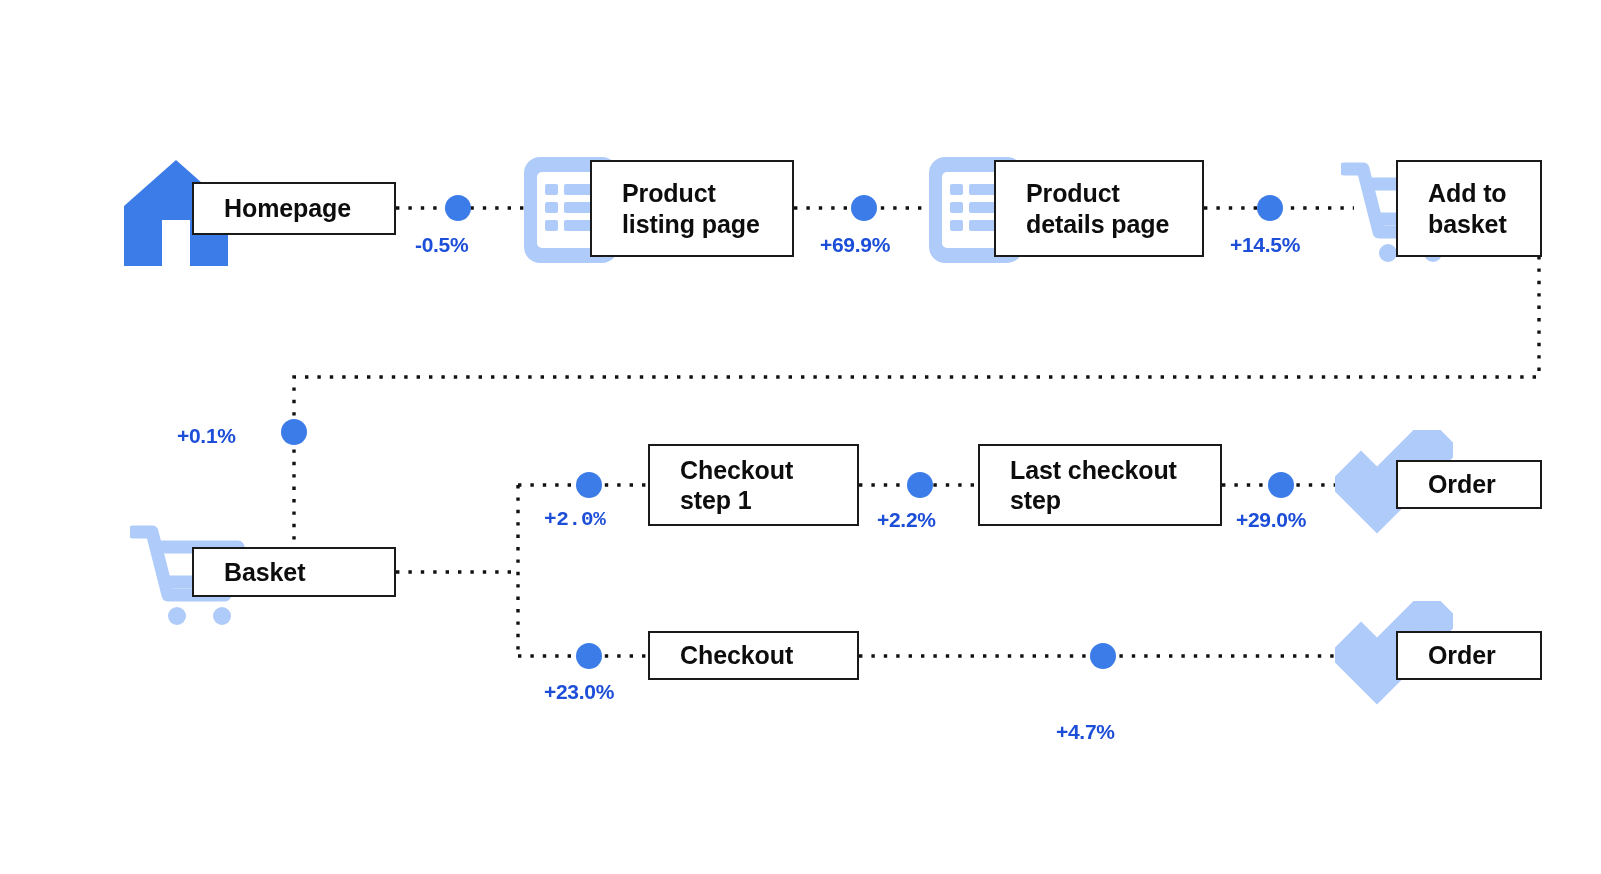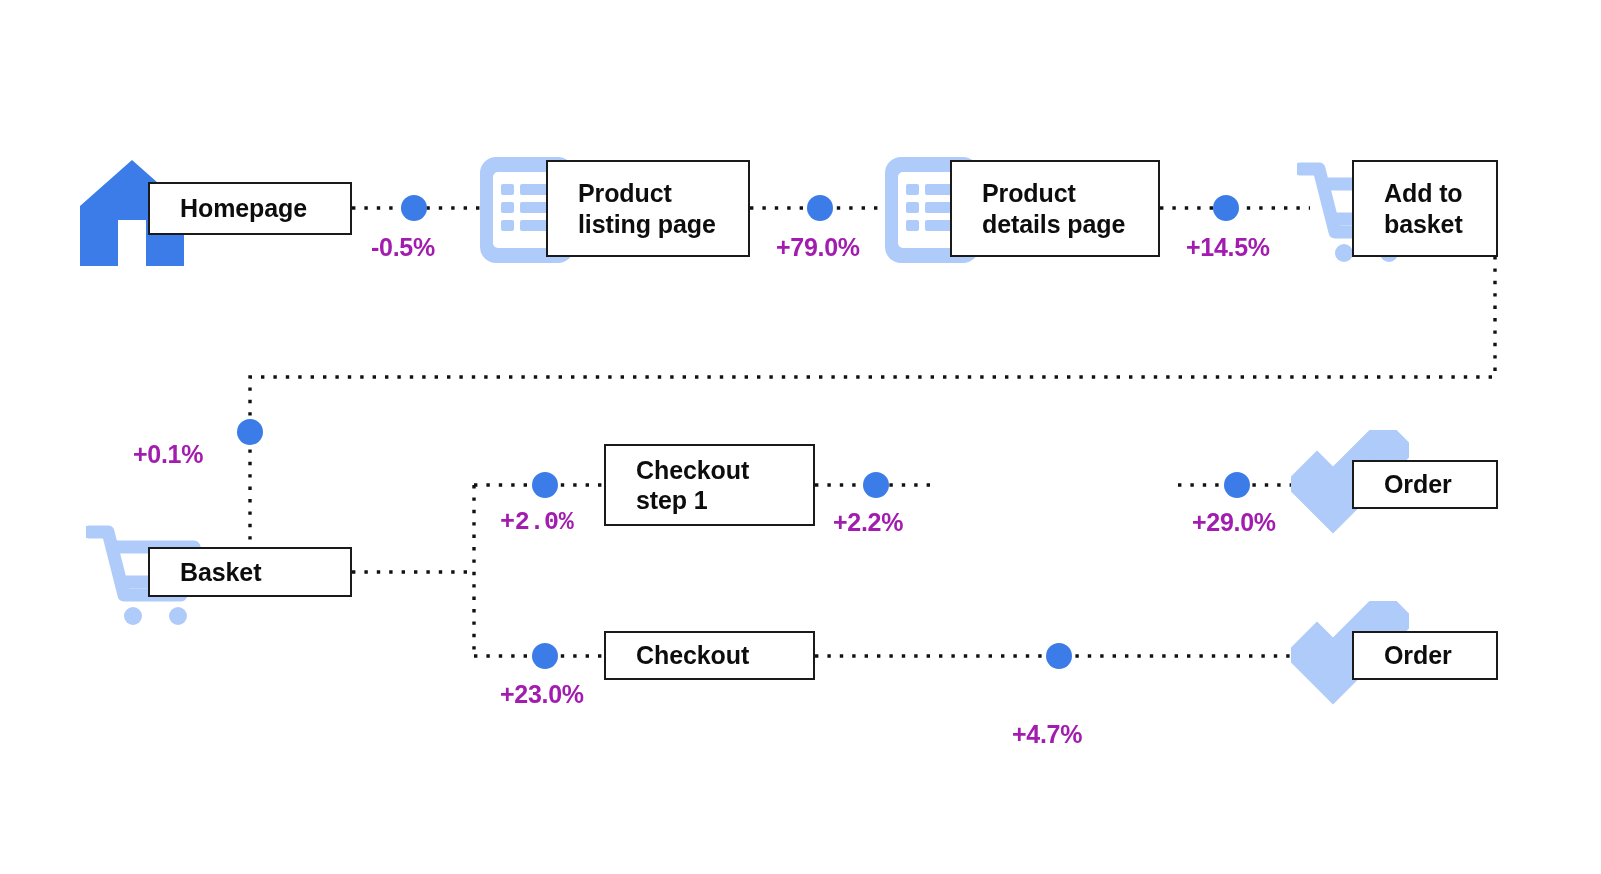--- a/index.html
+++ b/index.html
@@ -12,20 +12,21 @@
     font-family: "Liberation Sans", sans-serif;
     width: 1601px;
     height: 874px;
     overflow: hidden;
   }
   #stage {
     position: relative;
     width: 1547px;
     height: 874px;
     background: #ffffff;
+    margin-left: 44px;
   }
   #wires {
     position: absolute;
     left: 0;
     top: 0;
     width: 1601px;
     height: 874px;
   }
   .node {
     position: absolute;
@@ -40,23 +41,23 @@
   .node-label {
     font-size: 25px;
     font-weight: 700;
     color: #0d0d0d;
     line-height: 1.22;
     letter-spacing: -0.1px;
     white-space: pre-line;
   }
   .delta {
     position: absolute;
-    font-size: 25px;
+    font-size: 21px;
     font-weight: 700;
-    color: #a21caf;
+    color: #1d4ed8;
     letter-spacing: -0.3px;
     white-space: nowrap;
     z-index: 6;
   }
   .dot {
     position: absolute;
     width: 26px;
     height: 26px;
     border-radius: 50%;
     background: #3b7ce8;
@@ -189,20 +190,24 @@
 
   <div class="node" style="left:148px; top:547px; width:204px; height:50px;">
     <span class="node-label">Basket</span>
   </div>
 
   <div class="node" style="left:604px; top:444px; width:211px; height:82px;">
     <span class="node-label">Checkout
 step 1</span>
   </div>
 
+  <div class="node" style="left:934px; top:444px; width:244px; height:82px;">
+    <span class="node-label">Last checkout
+step</span>
+  </div>
 
   <div class="node" style="left:1352px; top:460px; width:146px; height:49px;">
     <span class="node-label">Order</span>
   </div>
 
   <div class="node" style="left:604px; top:631px; width:211px; height:49px;">
     <span class="node-label">Checkout</span>
   </div>
 
   <div class="node" style="left:1352px; top:631px; width:146px; height:49px;">
@@ -213,22 +218,22 @@
   <div class="dot" style="left:807px; top:195px;"></div>
   <div class="dot" style="left:1213px; top:195px;"></div>
   <div class="dot" style="left:237px; top:419px;"></div>
   <div class="dot" style="left:532px; top:472px;"></div>
   <div class="dot" style="left:863px; top:472px;"></div>
   <div class="dot" style="left:1224px; top:472px;"></div>
   <div class="dot" style="left:532px; top:643px;"></div>
   <div class="dot" style="left:1046px; top:643px;"></div>
 
   <div class="delta" style="left:371px; top:233px;">-0.5%</div>
-  <div class="delta" style="left:776px; top:233px;">+79.0%</div>
+  <div class="delta" style="left:776px; top:233px;">+69.9%</div>
   <div class="delta" style="left:1186px; top:233px;">+14.5%</div>
-  <div class="delta" style="left:133px; top:440px;text-align:right;">+0.1%</div>
+  <div class="delta" style="left:133px; top:424px;text-align:right;">+0.1%</div>
   <div class="delta" style="left:500px; top:508px;font-family:Liberation Mono, monospace;">+2.0%</div>
   <div class="delta" style="left:833px; top:508px;">+2.2%</div>
   <div class="delta" style="left:1192px; top:508px;">+29.0%</div>
   <div class="delta" style="left:500px; top:680px;">+23.0%</div>
   <div class="delta" style="left:1012px; top:720px;">+4.7%</div>
 
 </div>
 
 </body></html>

